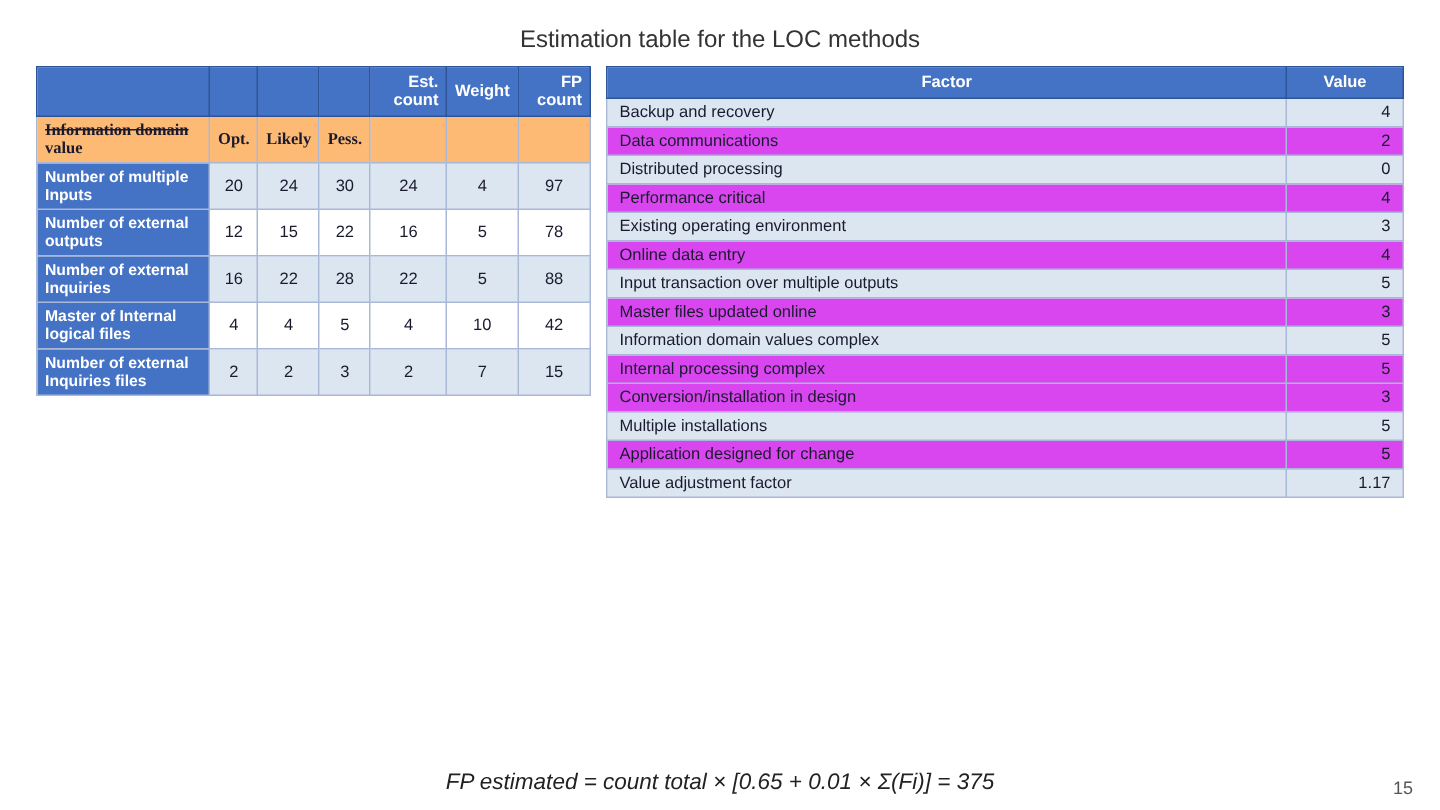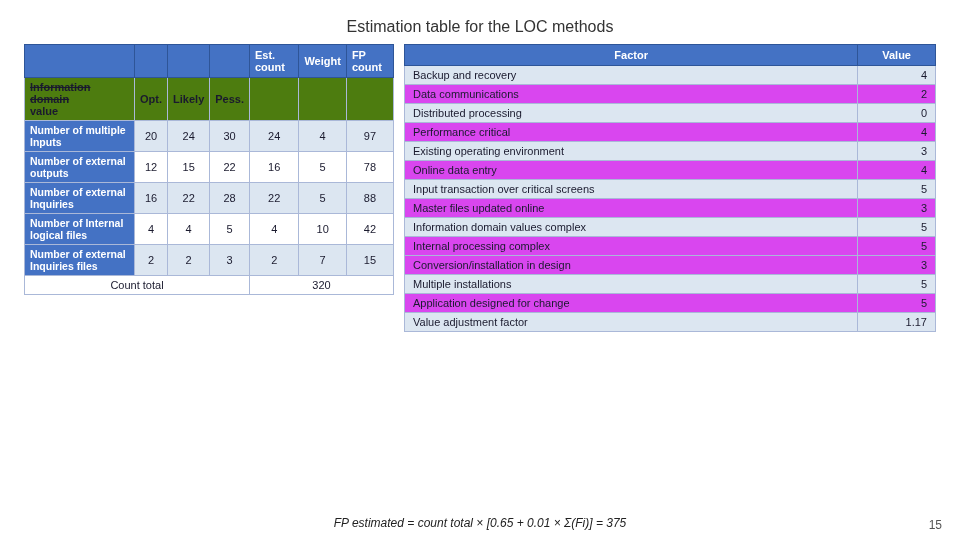--- a/index.html
+++ b/index.html
@@ -44,21 +44,21 @@
     }
     .left-table table {
       width: 100%;
       border-collapse: collapse;
       font-size: 11px;
     }
     .left-table table th {
       background: #4472c4;
       color: #fff;
       padding: 4px 5px;
-      text-align: left;
+      text-align: right;
       border: 1px solid #2e5598;
       font-weight: bold;
     }
     .left-table table th.left-align {
       text-align: left;
     }
     .left-table table td {
       padding: 3px 5px;
       border: 1px solid #aab8d8;
       text-align: center;
@@ -78,23 +78,24 @@
       background: #dce6f1;
     }
     .row-alt-white {
       background: #fff;
     }
     .header-row-top th {
       background: #4472c4;
       color: #fff;
     }
     .info-domain-row td {
-      background: #4d7c0f;
+      background: #fdba74;
       color: #fff;
       font-weight: bold;
+      font-family: Liberation Serif, serif;
     }
     .strikethrough {
       text-decoration: line-through;
     }
     
     .right-table {
       flex: 1;
     }
     .right-table table {
       width: 100%;
@@ -119,21 +120,21 @@
     }
     .right-row-light {
       background: #dce6f1;
     }
     .right-row-white {
       background: #d946ef;
     }
     .formula-area {
       margin-top: 8px;
       text-align: center;
-      font-size: 12px;
+      font-size: 15px;
       color: #222;
     }
     .formula-area .formula {
       font-style: italic;
     }
     .page-num {
       position: absolute;
       bottom: 8px;
       right: 18px;
       font-size: 12px;
@@ -192,40 +193,36 @@
             <tr class="row-alt-light">
               <td class="row-header-cell">Number of external Inquiries</td>
               <td>16</td>
               <td>22</td>
               <td>28</td>
               <td>22</td>
               <td>5</td>
               <td>88</td>
             </tr>
             <tr class="row-alt-white">
-              <td class="row-header-cell">Number of Internal logical files</td>
+              <td class="row-header-cell">Master of Internal logical files</td>
               <td>4</td>
               <td>4</td>
               <td>5</td>
               <td>4</td>
               <td>10</td>
               <td>42</td>
             </tr>
             <tr class="row-alt-light">
               <td class="row-header-cell">Number of external Inquiries files</td>
               <td>2</td>
               <td>2</td>
               <td>3</td>
               <td>2</td>
               <td>7</td>
               <td>15</td>
-            </tr>
-            <tr>
-              <td colspan="4" class="count-total-row">Count total</td>
-              <td colspan="3" class="count-total-row">320</td>
             </tr>
           </tbody>
       </table>
     </div>
 
     <div class="right-table">
       <table>
         <thead>
           <tr>
             <th>Factor</th>
@@ -251,21 +248,21 @@
             </tr>
             <tr class="right-row-light">
               <td>Existing operating environment</td>
               <td class="val-cell">3</td>
             </tr>
             <tr class="right-row-white">
               <td>Online data entry</td>
               <td class="val-cell">4</td>
             </tr>
             <tr class="right-row-light">
-              <td>Input transaction over critical screens</td>
+              <td>Input transaction over multiple outputs</td>
               <td class="val-cell">5</td>
             </tr>
             <tr class="right-row-white">
               <td>Master files updated online</td>
               <td class="val-cell">3</td>
             </tr>
             <tr class="right-row-light">
               <td>Information domain values complex</td>
               <td class="val-cell">5</td>
             </tr>

